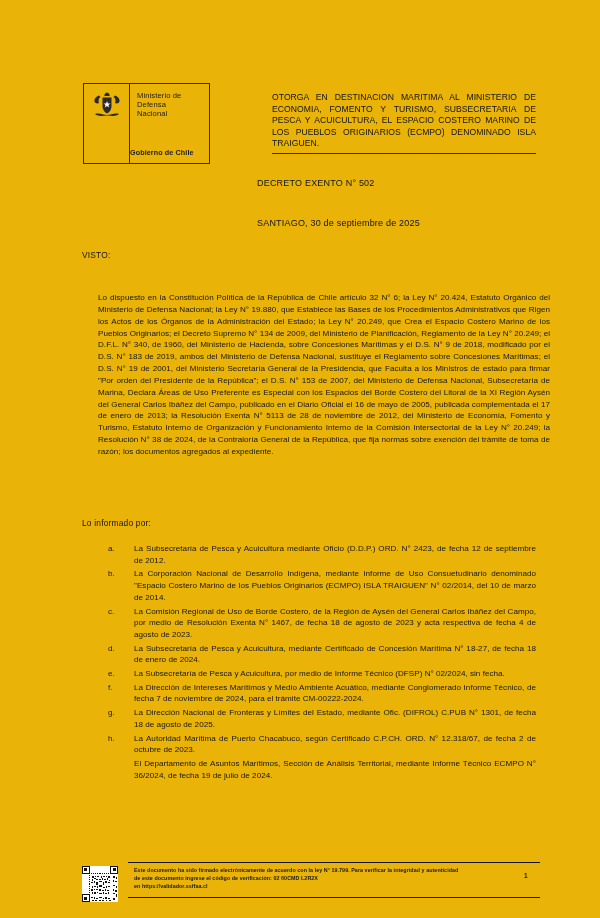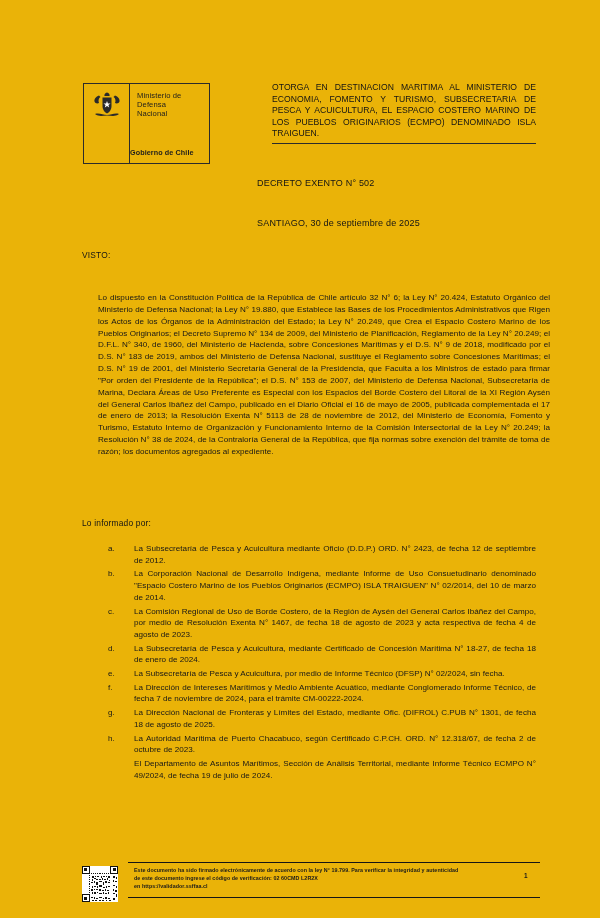--- a/index.html
+++ b/index.html
@@ -74,21 +74,21 @@
     bottom: 6px;
     font-size: 7.2px;
     font-weight: bold;
     color: #1d1d1d;
     letter-spacing: 0.1px;
   }
 
   .title-block {
     position: absolute;
     left: 272px;
-    top: 82px;
+    top: 92px;
     width: 264px;
   }
   .doc-title {
     font-size: 8.6px;
     line-height: 11.6px;
     text-align: justify;
     text-align-last: justify;
     color: #141414;
     margin: 0;
     letter-spacing: 0.05px;
@@ -319,21 +319,21 @@
       <div class="list-text blurtext">La Dirección Nacional de Fronteras y Límites del Estado, mediante Ofic. (DIFROL) C.PUB N° 1301, de fecha 18 de agosto de 2025.</div>
     </div>
 
     <div class="list-item">
       <div class="list-marker">h.</div>
       <div class="list-text blurtext">La Autoridad Marítima de Puerto Chacabuco, según Certificado C.P.CH. ORD. N° 12.318/67, de fecha 2 de octubre de 2023.</div>
     </div>
 
     <div class="list-item no-marker">
       <div class="list-marker"></div>
-      <div class="list-text blurtext">El Departamento de Asuntos Marítimos, Sección de Análisis Territorial, mediante Informe Técnico ECMPO N° 49/2024, de fecha 19 de julio de 2024.</div>
+      <div class="list-text blurtext">El Departamento de Asuntos Marítimos, Sección de Análisis Territorial, mediante Informe Técnico ECMPO N° 36/2024, de fecha 19 de julio de 2024.</div>
     </div>
 
   </div>
 
   <div class="footer">
     <div class="footer-rule-top"></div>
 
     <div class="qr">
       <svg viewBox="0 0 33 33" width="36" height="36" aria-hidden="true" shape-rendering="crispEdges">
         <rect width="33" height="33" fill="#ffffff"></rect>

